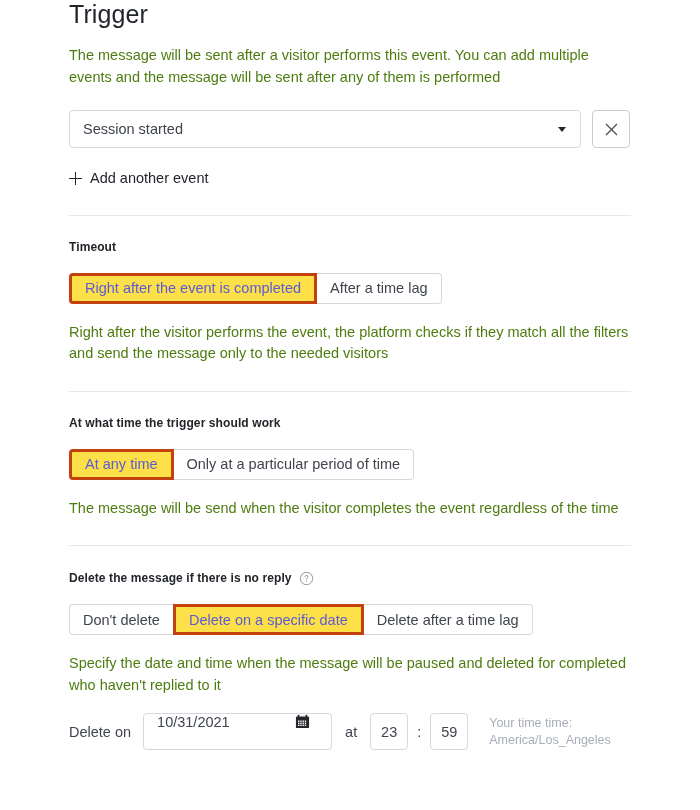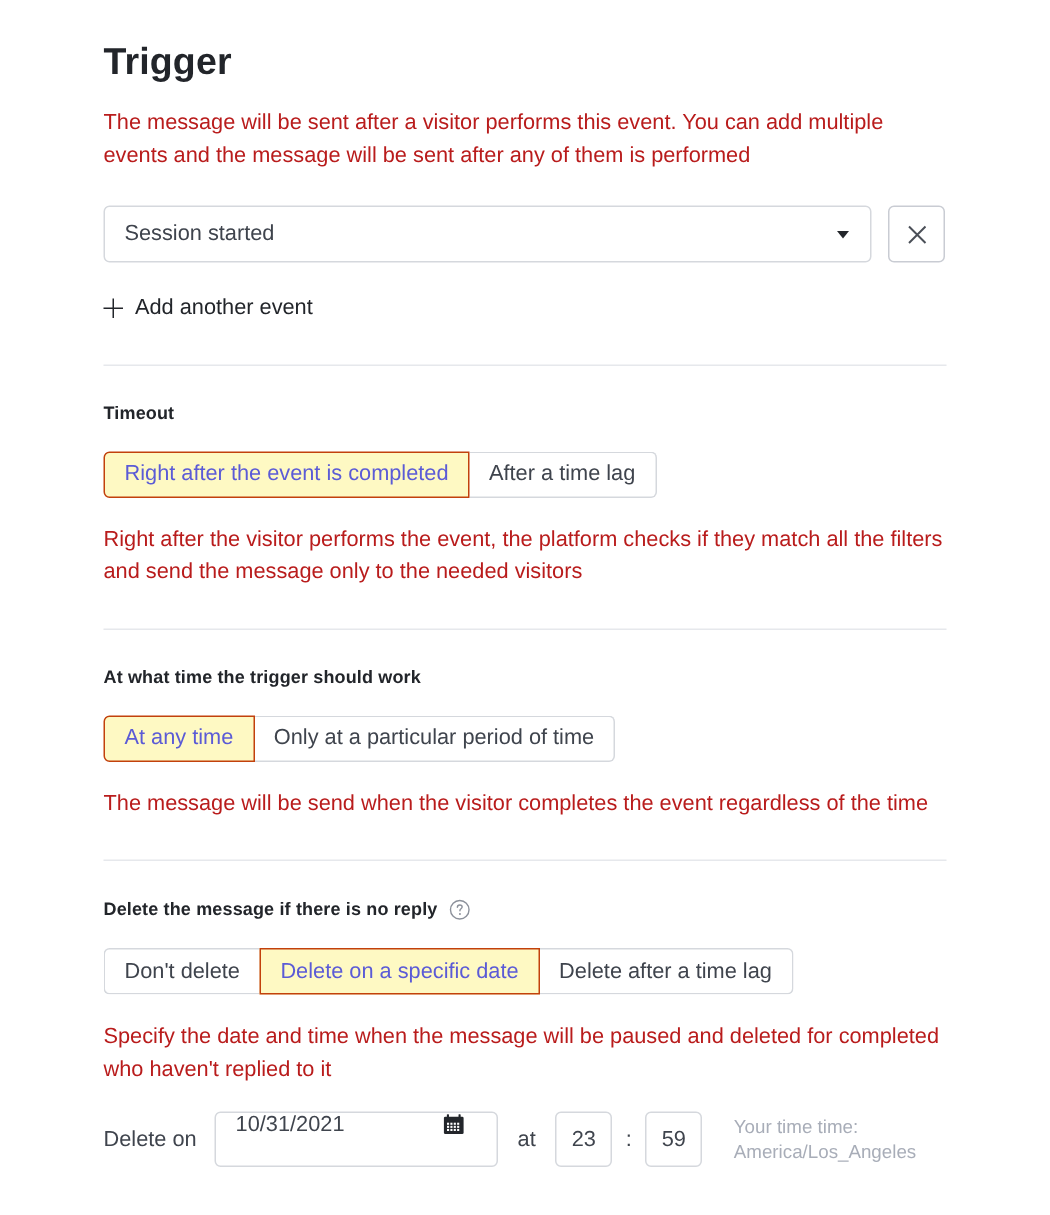--- a/index.html
+++ b/index.html
@@ -17,40 +17,39 @@
   }
   .page {
     padding: 0 69px;
     box-sizing: border-box;
     width: 700px;
   }
 
   
   .page-title {
     font-size: 25px;
-    font-weight: 700;
+    font-weight: 400;
     color: #22252a;
     margin: 0;
-    padding-top: 27px;
     letter-spacing: .1px;
   }
   .section-heading {
     font-size: 12px;
     font-weight: 700;
     color: #22252a;
     margin: 0;
     letter-spacing: .1px;
     display: flex;
     align-items: center;
     gap: 7px;
   }
   .body-text {
     font-size: 14.5px;
     line-height: 21.5px;
-    color: #b91c1c;
+    color: #4d7c0f;
     margin: 0;
     max-width: 566px;
   }
   .intro-text {
     margin-top: 16px;
   }
   .helper-text {
     margin-top: 18px;
   }
 
@@ -161,22 +160,22 @@
     cursor: pointer;
     white-space: nowrap;
     position: relative;
   }
   .seg:first-child { border-radius: 4px 0 0 4px; }
   .seg:last-child {
     border-radius: 0 4px 4px 0;
     border-right-width: 1px;
   }
   .seg.selected {
-    background: #fef9c3;
-    border: 1px solid #c2410c;
+    background: #fde047;
+    border: 3px solid #c2410c;
     color: #5b5bd6;
     z-index: 2;
   }
   .seg.selected + .seg { border-left-width: 0; }
 
   
   .help-icon {
     display: inline-flex;
     align-items: center;
     cursor: pointer;

